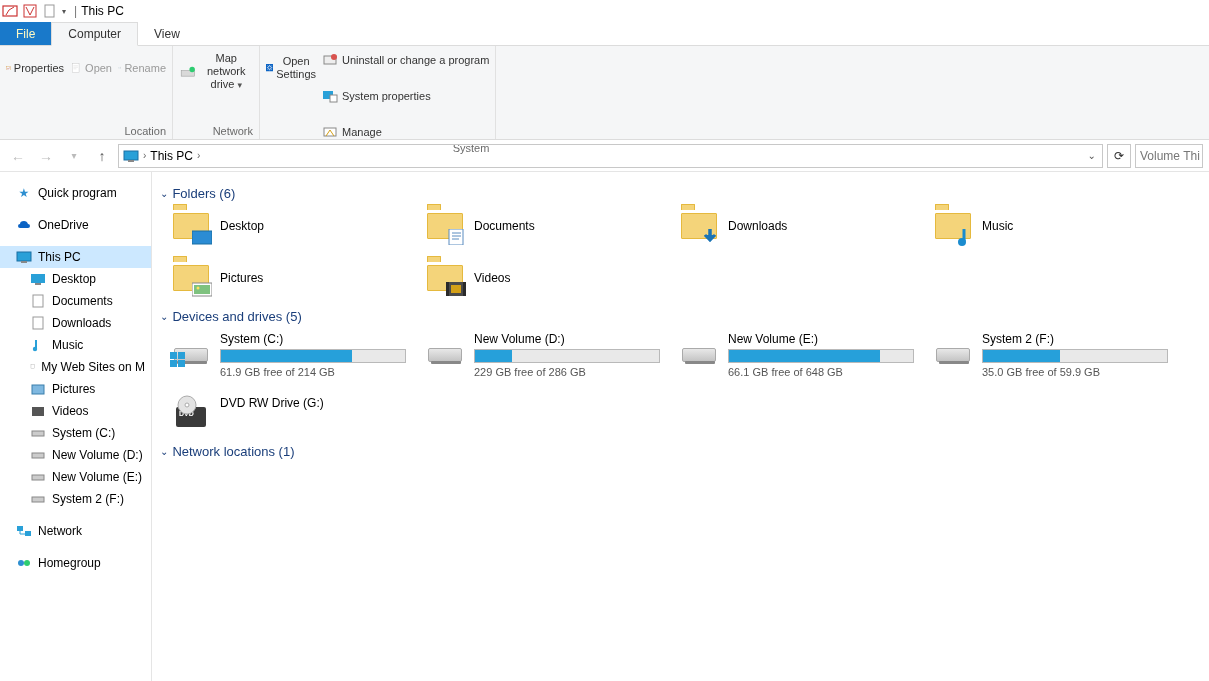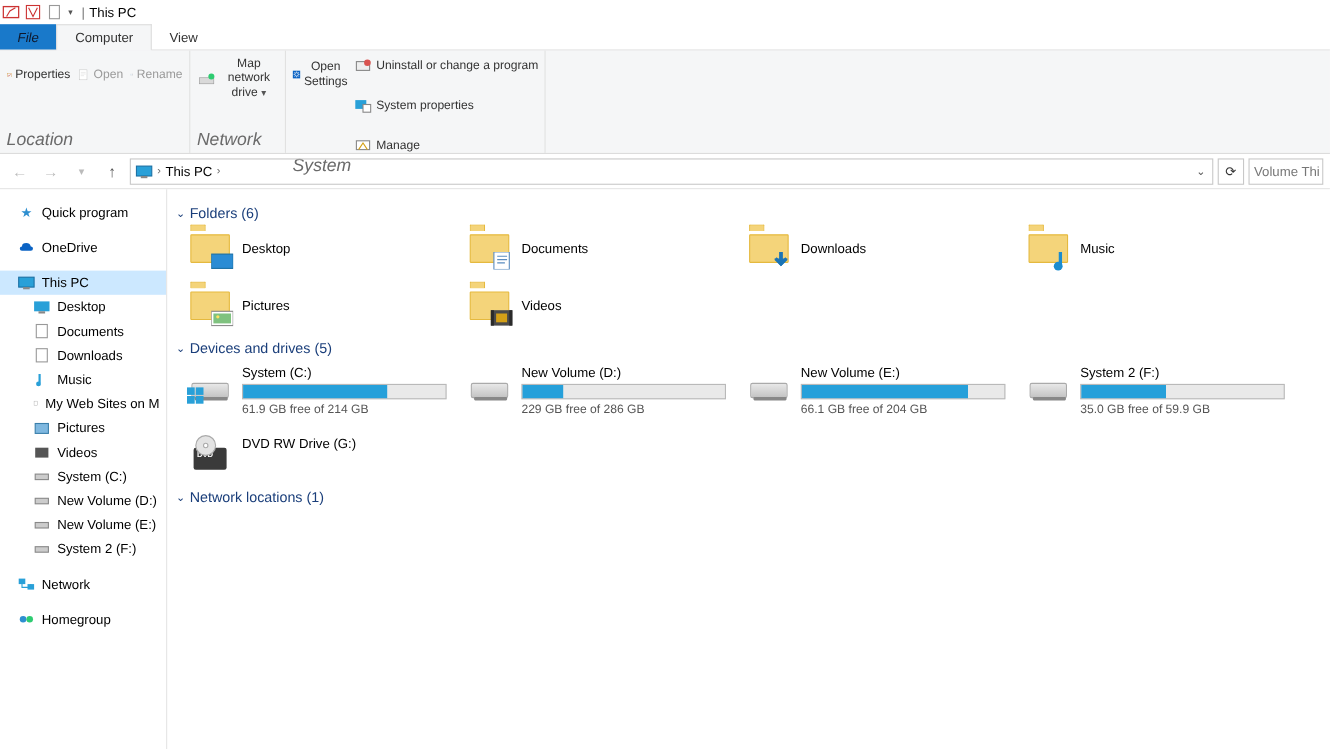--- a/index.html
+++ b/index.html
@@ -7,32 +7,32 @@
 
   
   .titlebar { height: 22px; display: flex; align-items: center; padding: 0 2px; background: #fff; }
   .title-icon { width: 16px; height: 16px; margin-right: 4px; display:inline-block; }
   .title-sep { color:#777; margin:0 4px; }
   .title-text { font-size: 12px; }
 
   
   .menutabs { height: 24px; display: flex; align-items: stretch; border-bottom: 1px solid #dcdcdc; }
   .menutab { padding: 4px 16px; font-size: 12px; color: #333; display:flex; align-items:center; cursor:default; }
-  .menutab.file { background: #1979ca; color: #0f172a; font-style: italic; }
+  .menutab.file { background: #1979ca; color: #fef9c3; }
   .menutab.active { background: #f5f6f7; border: 1px solid #dcdcdc; border-bottom: 1px solid #f5f6f7; margin-bottom:-1px; }
 
   
   .ribbon { height: 94px; background: #f5f6f7; border-bottom: 1px solid #dcdcdc; display: flex; }
   .rgroup { border-right: 1px solid #e1e1e1; display:flex; flex-direction:column; padding: 2px 6px 0 6px; }
   .rgroup-body { flex:1; display:flex; align-items:flex-start; gap: 6px; }
   .rbtn { display:flex; flex-direction:row; align-items:center; justify-content:flex-start; width: 58px; padding-top:4px; text-align:center; font-size:11px; line-height:13px; color:#333; gap:3px; }
   .rbtn.big { width: 74px; }
   .rbtn.disabled { color:#9a9a9a;text-align:center; }
   .rbtn .ico { width: 32px; height: 32px; display:flex; align-items:center; justify-content:center; }
-  .rgroup-label { text-align:left; font-size:16px; color:#6a6a6a; padding:2px 0;font-style:italic; }
+  .rgroup-label { text-align:right; font-size:11px; color:#6a6a6a; padding:2px 0; }
   .rlist { display:flex; flex-direction:column; gap:20px; padding-top:4px; }
   .rlink { font-size:11px; color:#333; display:flex; align-items:center; gap:4px; }
   .rlink .mini { width:16px; height:16px; display:inline-flex; align-items:center; justify-content:center; }
 
   .caret-down { font-size:9px; color:#555; }
 
   
   .addr-row { height: 32px; display:flex; align-items:center; padding: 0 6px; gap:4px; border-bottom:1px solid #e5e5e5; }
   .nav-arrow { width:24px; height:24px; display:flex; align-items:center; justify-content:center; color:#555; font-size:14px; }
   .nav-arrow.disabled { color:#bbb; }
@@ -506,21 +506,21 @@
         </div>
         <div class="drive-item">
           <span class="dico">
             <span class="drive-body"></span>
           </span>
           <div class="drive-meta">
             <span class="drive-name">New Volume (E:)</span>
             <div class="drive-bar">
               <div class="drive-fill" style="width:82%"></div>
             </div>
-            <span class="drive-free">66.1 GB free of 204 GB</span>
+            <span class="drive-free">66.1 GB free of 648 GB</span>
           </div>
         </div>
         <div class="drive-item">
           <span class="dico">
             <span class="drive-body"></span>
           </span>
           <div class="drive-meta">
             <span class="drive-name">System 2 (F:)</span>
             <div class="drive-bar">
               <div class="drive-fill" style="width:42%"></div>

